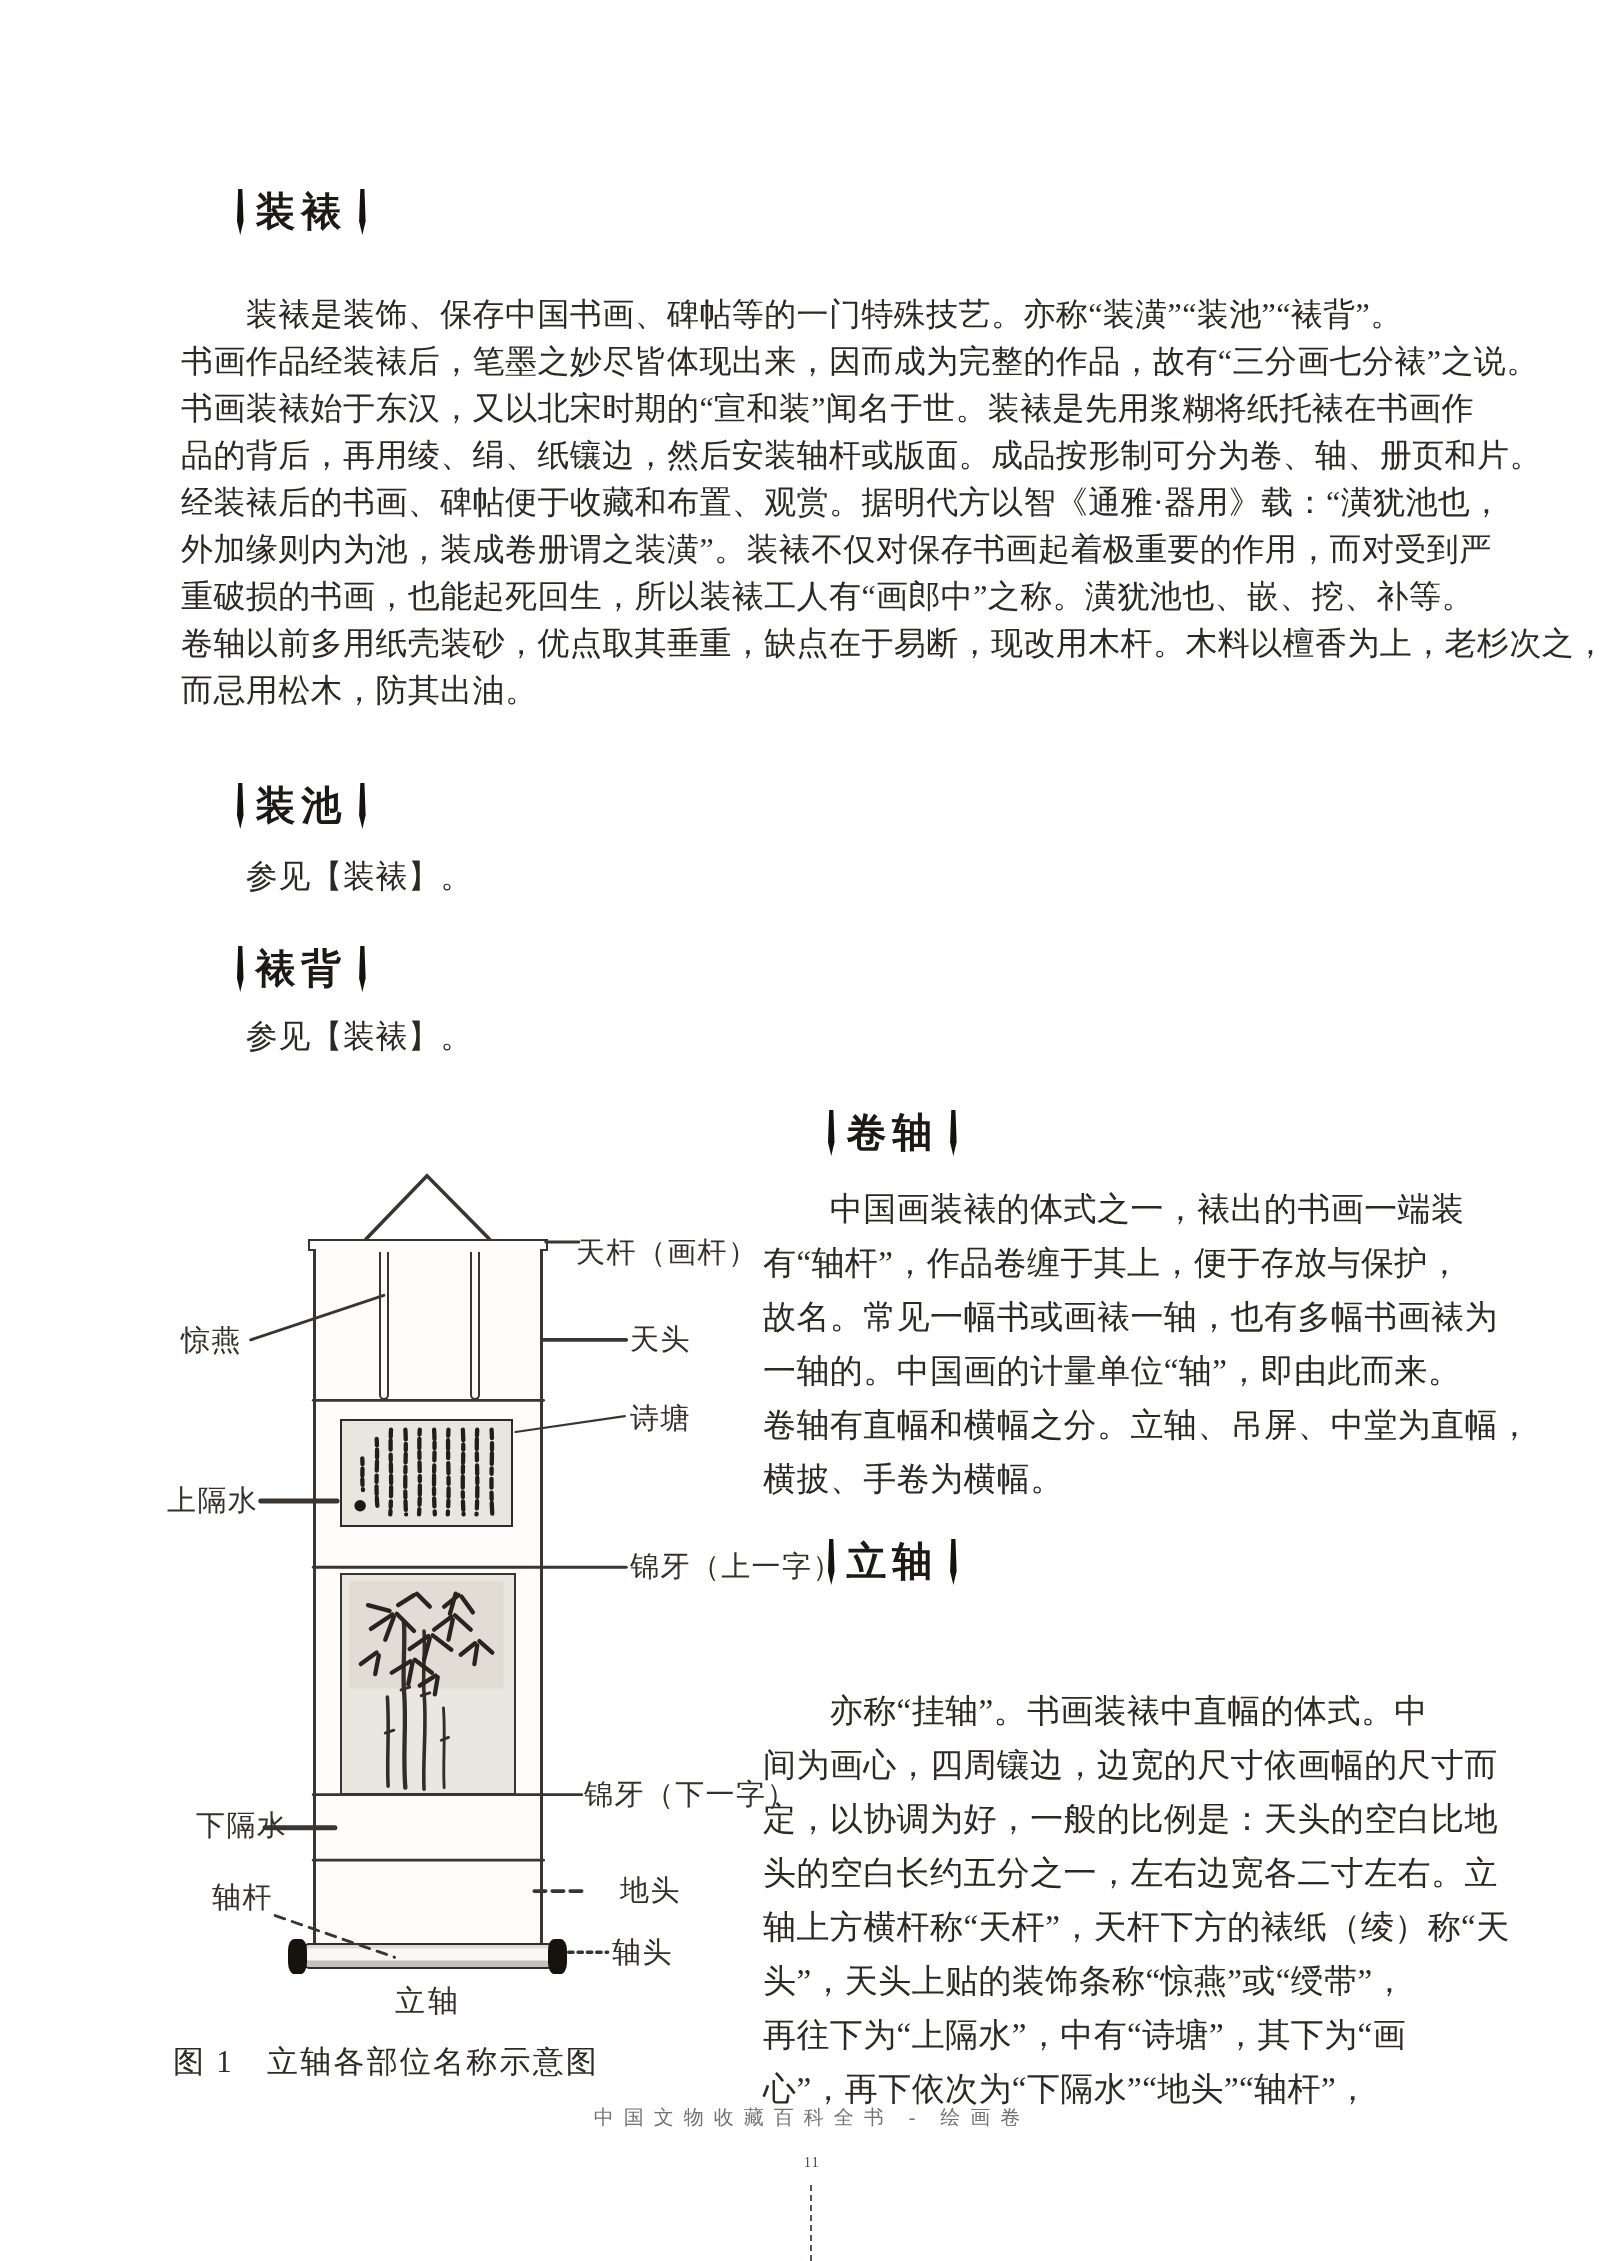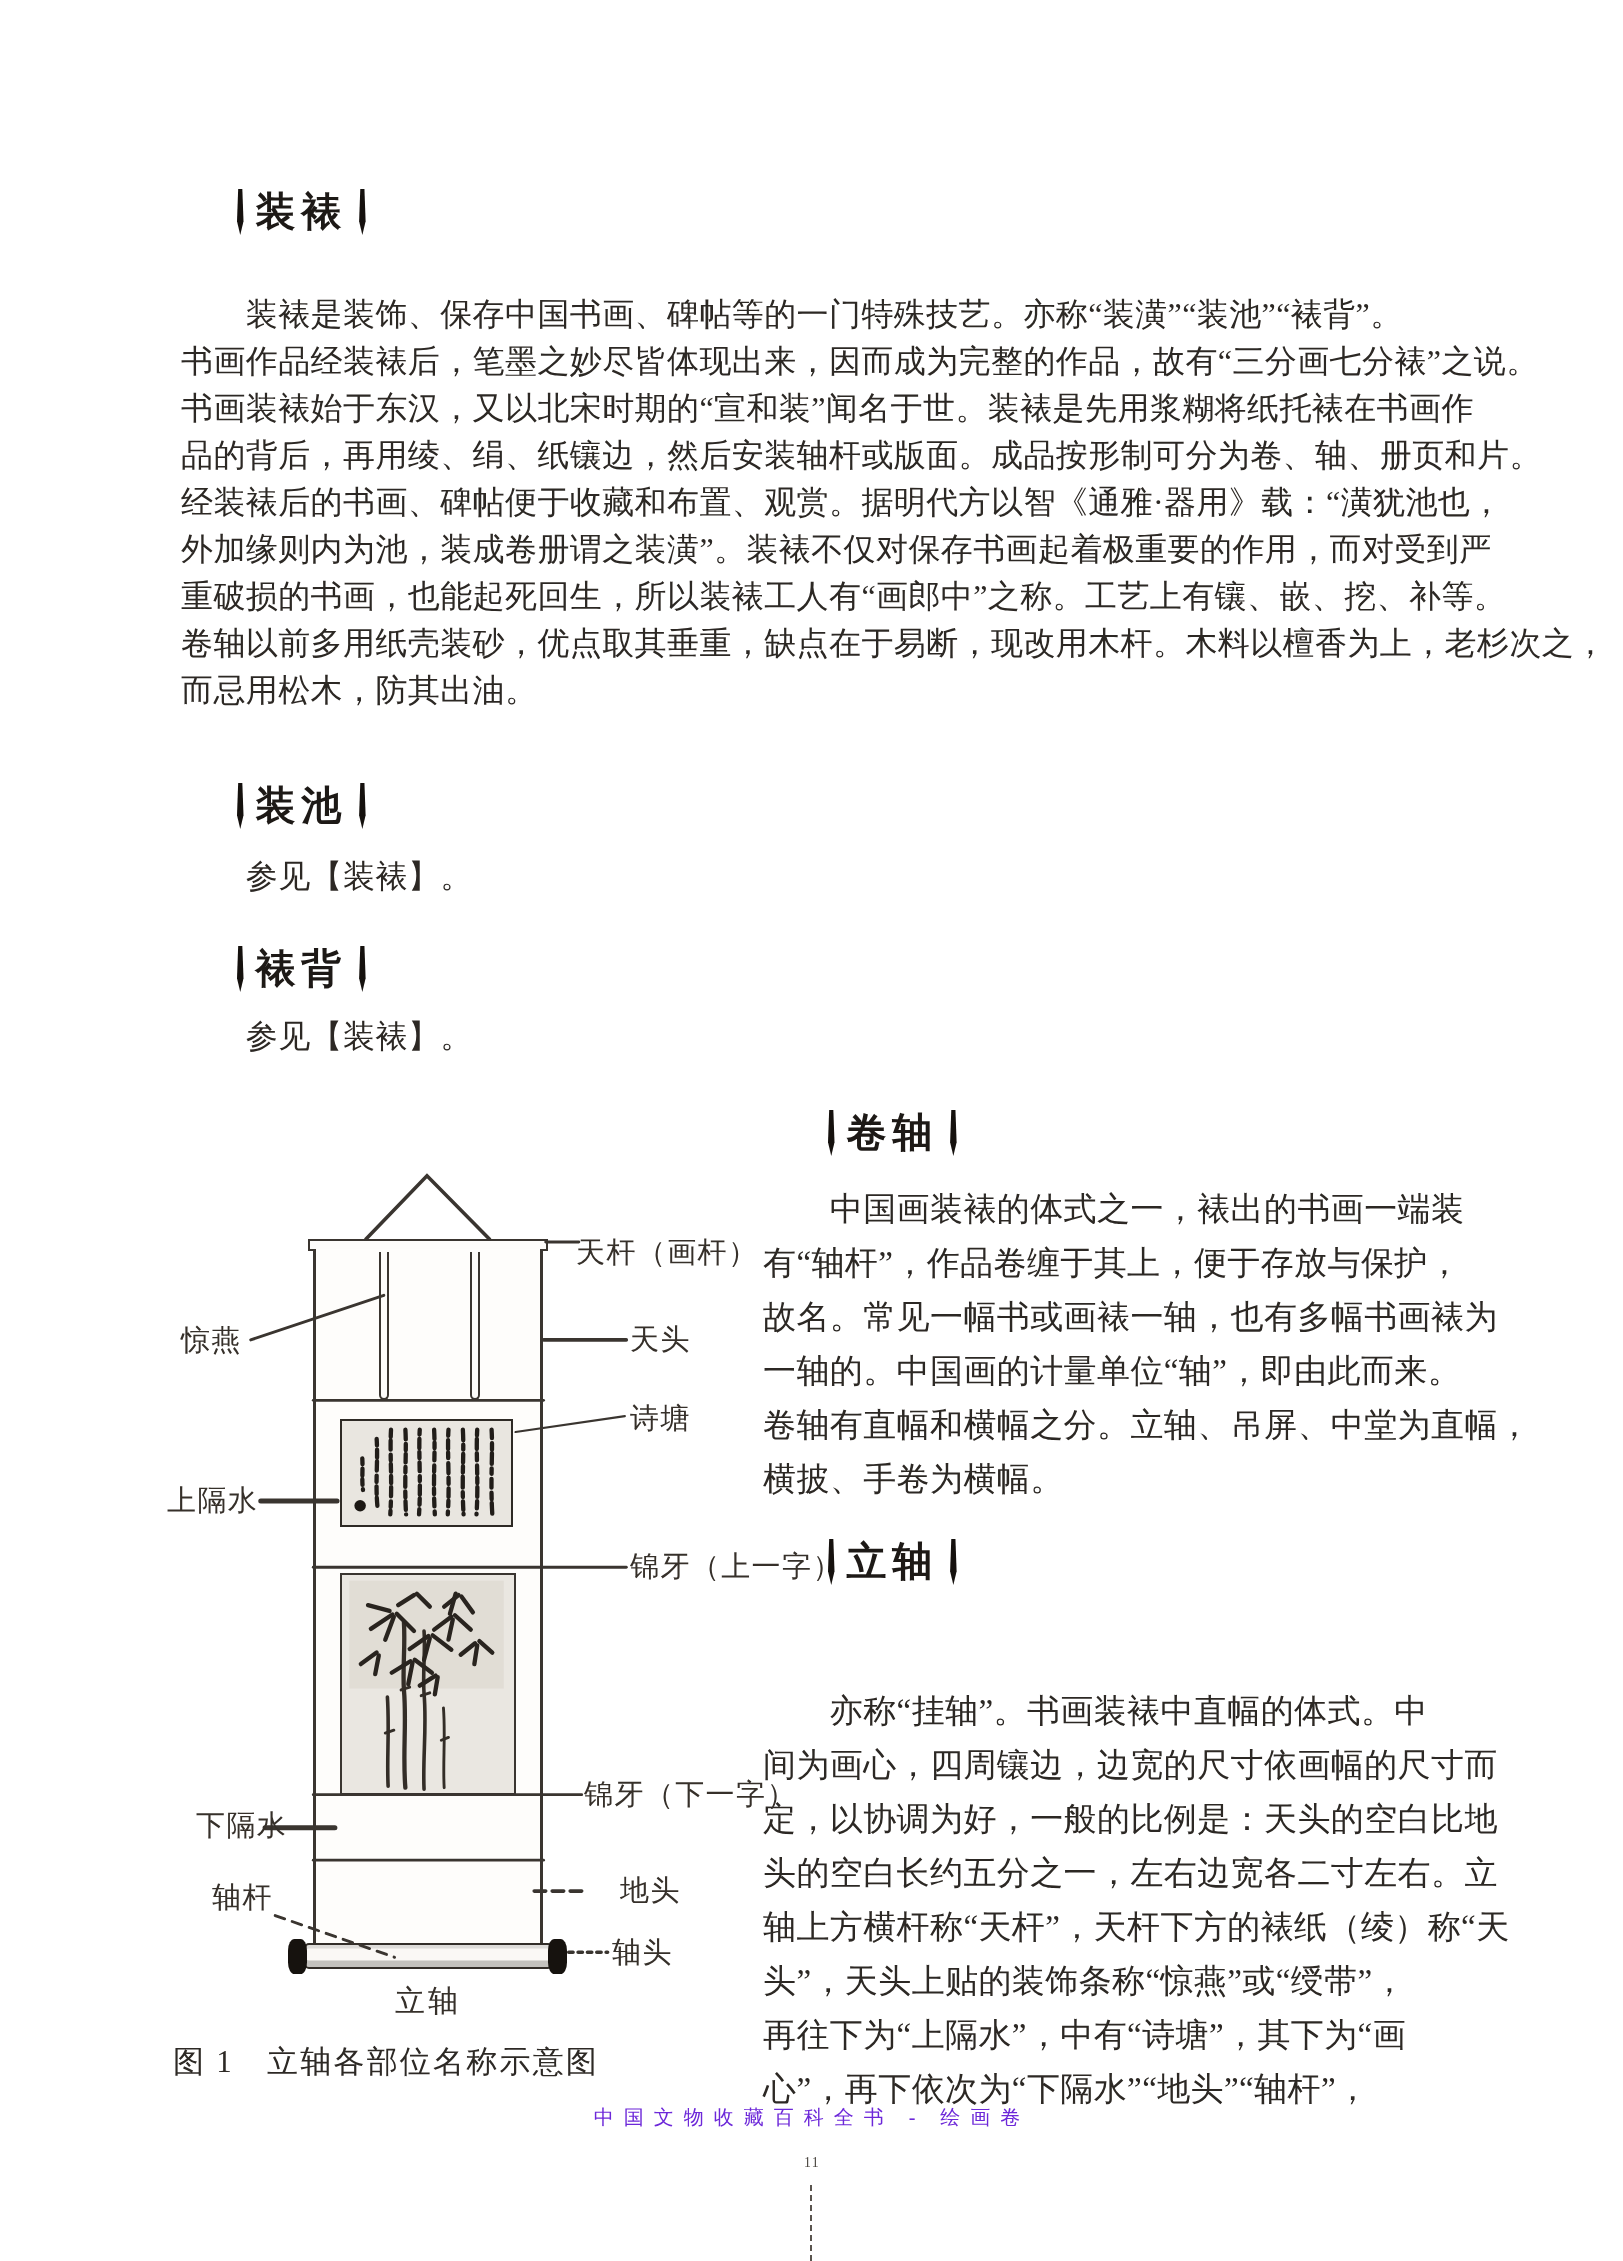--- a/index.html
+++ b/index.html
@@ -75,21 +75,21 @@
     font-size:31px;color:#2d2925;letter-spacing:2.2px;white-space:nowrap;
   }
   .scroll-name{
     position:absolute;left:313px;top:1981px;width:230px;text-align:center;
     font-size:30px;color:#36302a;letter-spacing:2.9px;
   }
 
   
   .footer{
     position:absolute;left:0;top:2104px;width:1624px;text-align:center;
-    font-size:20px;letter-spacing:10px;color:#6d28d9;white-space:nowrap;
+    font-size:20px;letter-spacing:10px;color:#737373;white-space:nowrap;
   }
   .page-num{
     position:absolute;left:0;top:2155px;width:1624px;text-align:center;
     font-size:13.7px;color:#4a453f;letter-spacing:1.4px;
   }
   .fold-line{
     position:absolute;left:810px;top:2185px;height:76px;width:0;
     border-left:2.2px dashed #5a554f;
   }
 </style>
@@ -103,21 +103,21 @@
     <h2>装裱</h2>
     <span class="hbar"></span>
   </div>
   <div class="para para-l" style="top:291px;">
       <div class="tline">　　装裱是装饰、保存中国书画、碑帖等的一门特殊技艺。亦称“装潢”“装池”“裱背”。</div>
       <div class="tline">书画作品经装裱后，笔墨之妙尽皆体现出来，因而成为完整的作品，故有“三分画七分裱”之说。</div>
       <div class="tline">书画装裱始于东汉，又以北宋时期的“宣和装”闻名于世。装裱是先用浆糊将纸托裱在书画作</div>
       <div class="tline">品的背后，再用绫、绢、纸镶边，然后安装轴杆或版面。成品按形制可分为卷、轴、册页和片。</div>
       <div class="tline">经装裱后的书画、碑帖便于收藏和布置、观赏。据明代方以智《通雅·器用》载：“潢犹池也，</div>
       <div class="tline">外加缘则内为池，装成卷册谓之装潢”。装裱不仅对保存书画起着极重要的作用，而对受到严</div>
-      <div class="tline">重破损的书画，也能起死回生，所以装裱工人有“画郎中”之称。工艺上有镶、嵌、挖、补等。</div>
+      <div class="tline">重破损的书画，也能起死回生，所以装裱工人有“画郎中”之称。潢犹池也、嵌、挖、补等。</div>
       <div class="tline">卷轴以前多用纸壳装砂，优点取其垂重，缺点在于易断，现改用木杆。木料以檀香为上，老杉次之，</div>
       <div class="tline">而忌用松木，防其出油。</div>
     </div>
 
   <div class="entry-head" style="left:237px;top:783px;">
     <span class="hbar"></span>
     <h2>装池</h2>
     <span class="hbar"></span>
   </div>
   <div class="para para-l" style="top:853px;">

